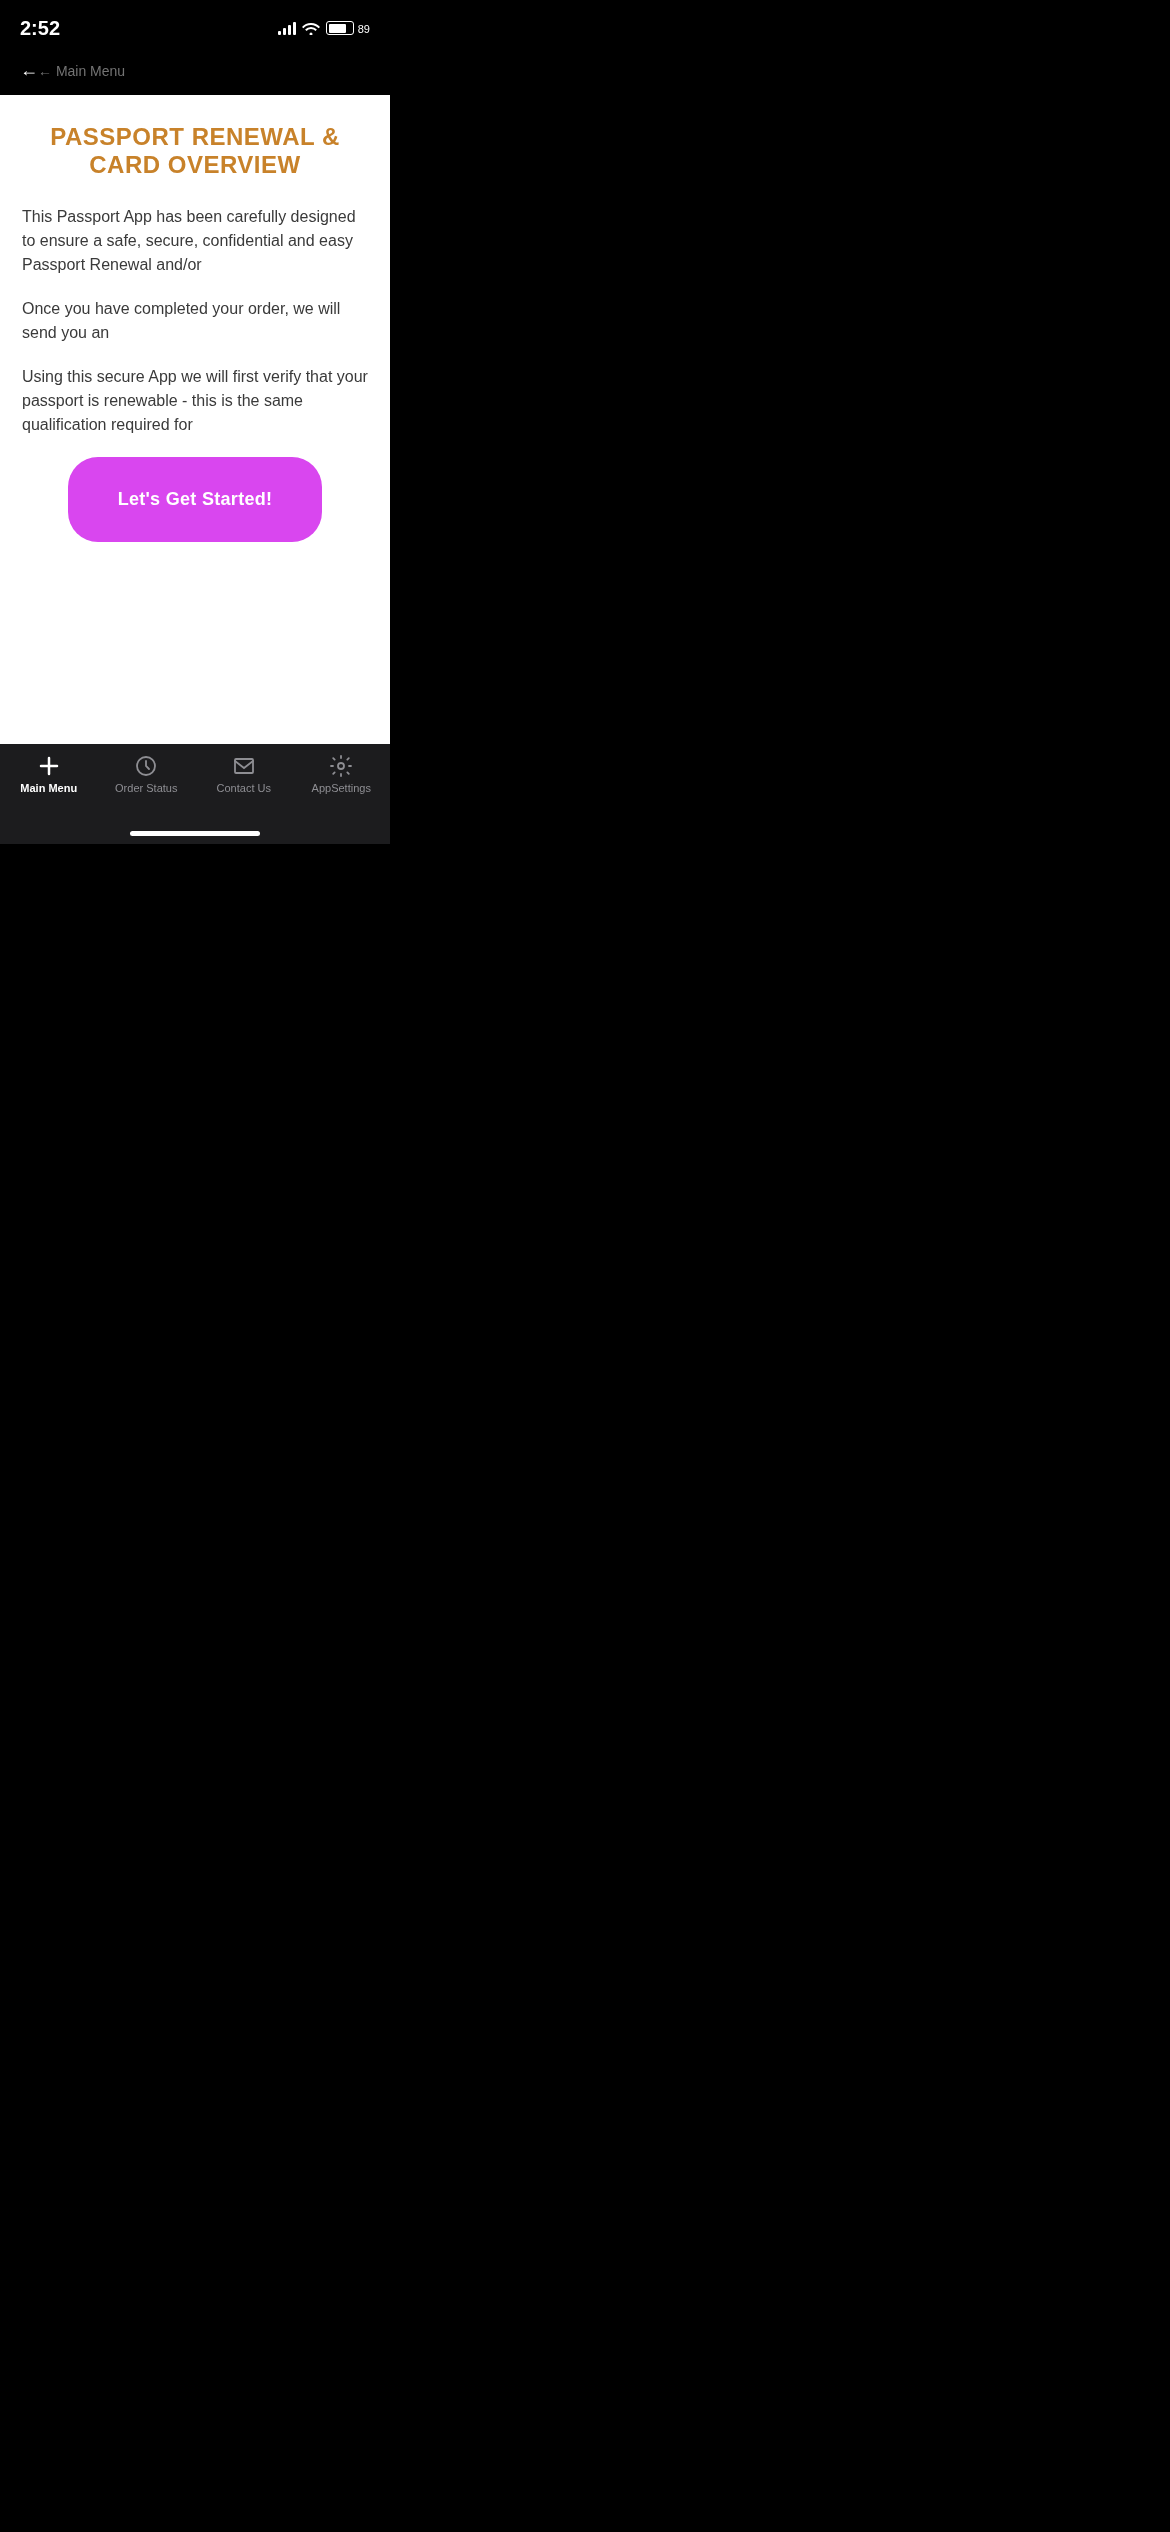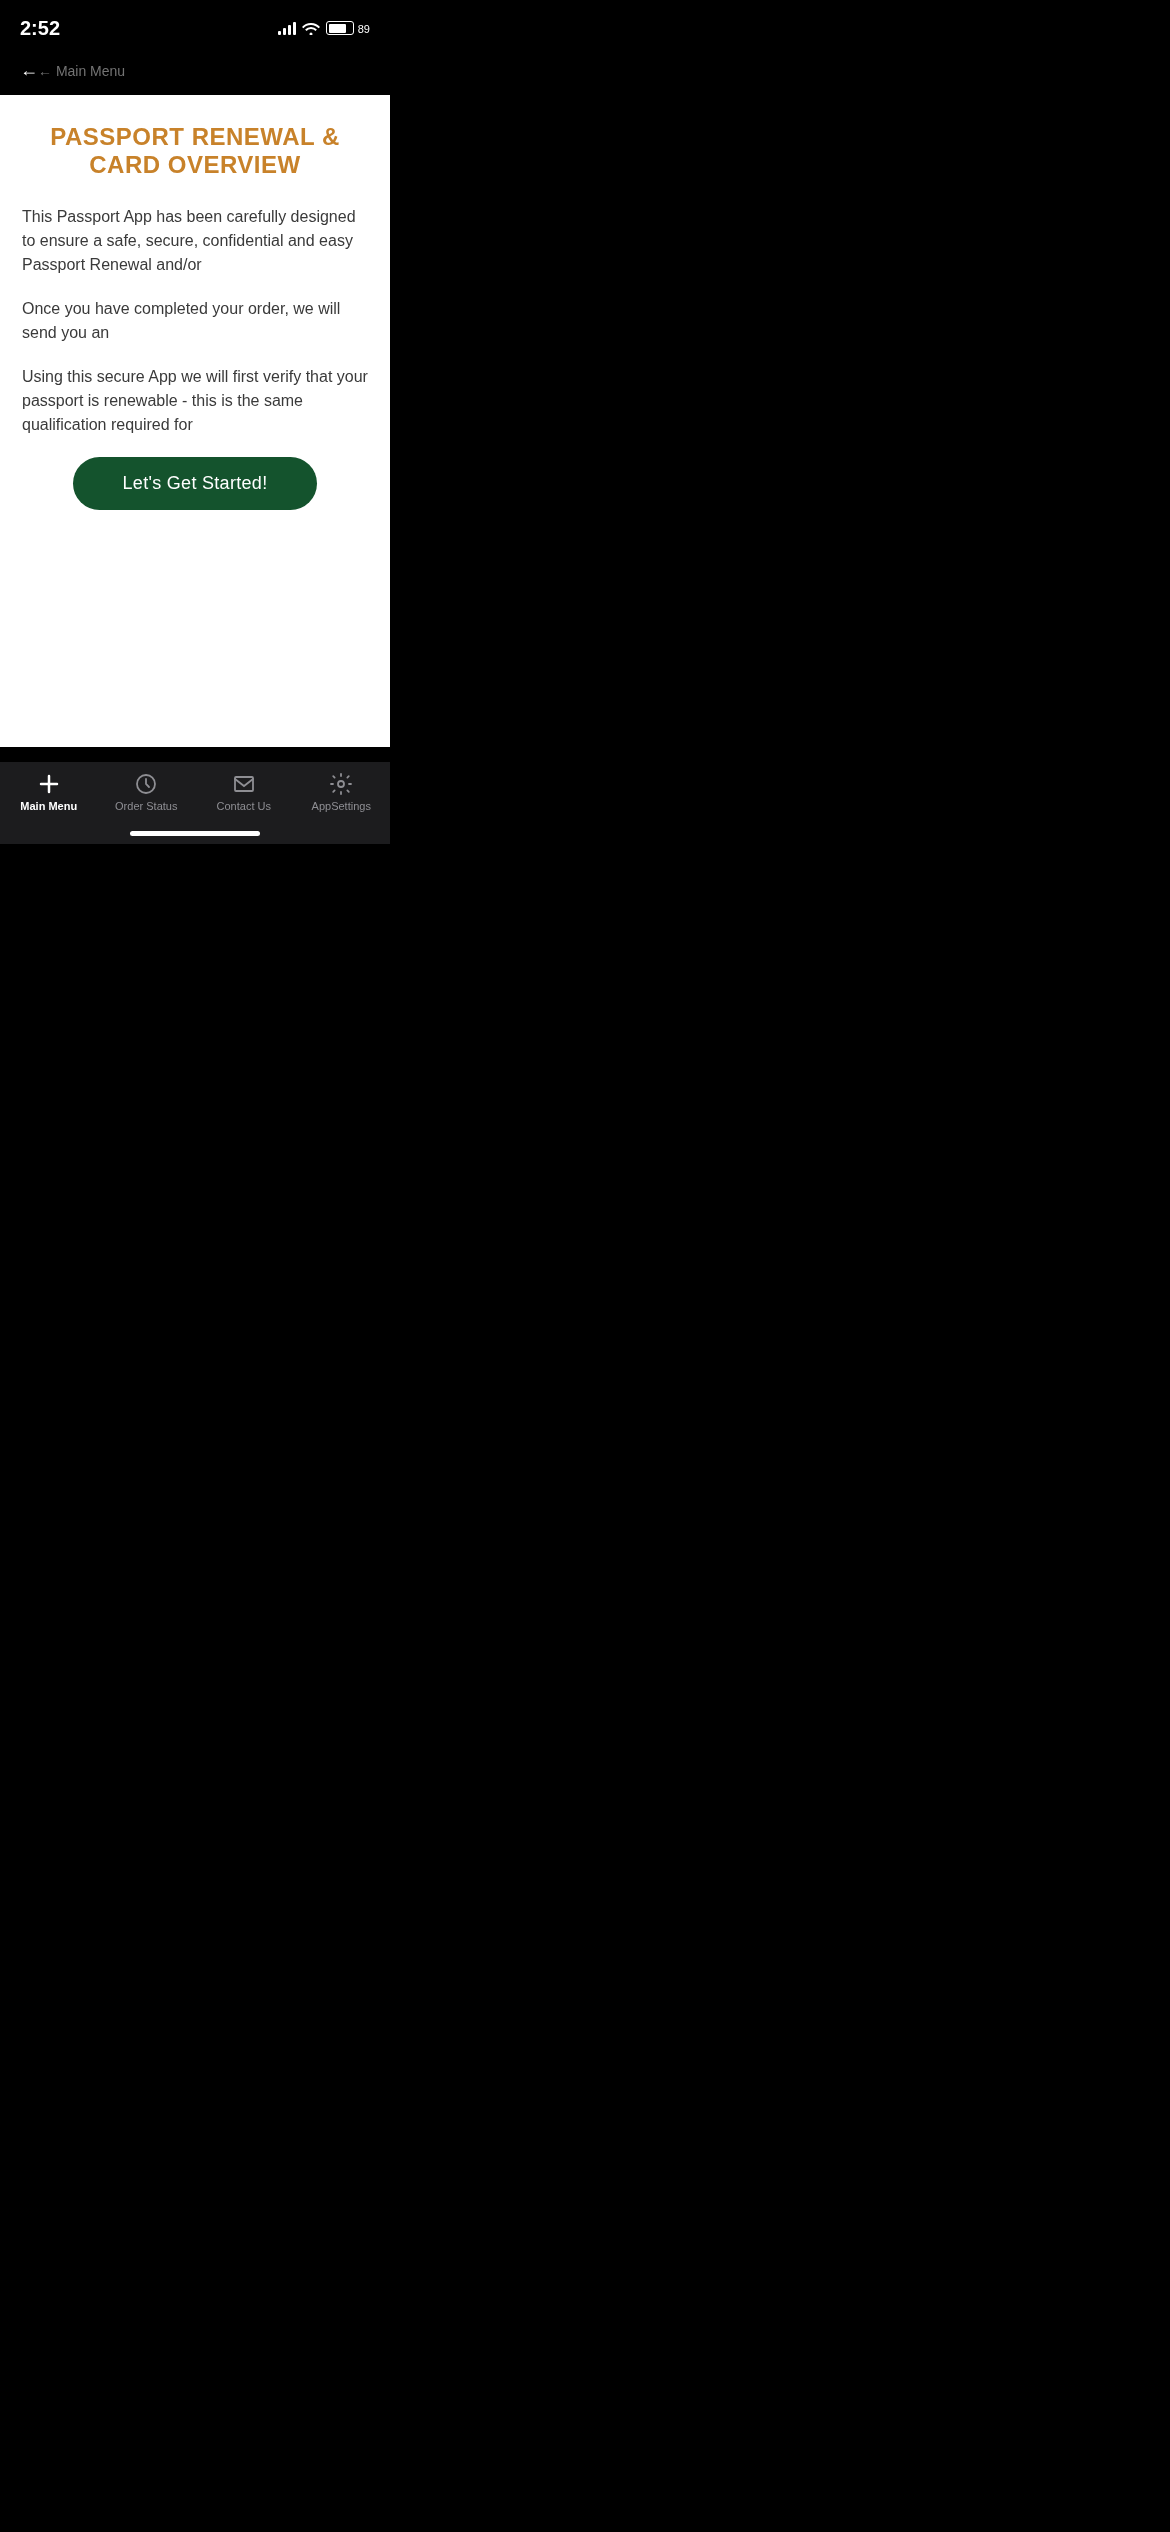--- a/index.html
+++ b/index.html
@@ -123,35 +123,35 @@
       margin-bottom: 20px;
     }
 
     .cta-container {
       display: flex;
       justify-content: center;
       margin-top: 10px;
     }
 
     .cta-button {
-      background: #14532d;
+      background: #d946ef;
       color: #fff;
       border: none;
       border-radius: 30px;
-      padding: 16px 50px;
+      padding: 32px 50px;
       font-size: 18px;
-      font-weight: 400;
+      font-weight: 700;
       cursor: pointer;
       letter-spacing: 0.3px;
     }
 
     
     .tab-bar {
       background: #1c1c1e;
-      height: 82px;
+      height: 100px;
       display: flex;
       align-items: flex-start;
       padding-top: 10px;
       position: absolute;
       bottom: 0;
       left: 0;
       right: 0;
     }
 
     .tab-item {

